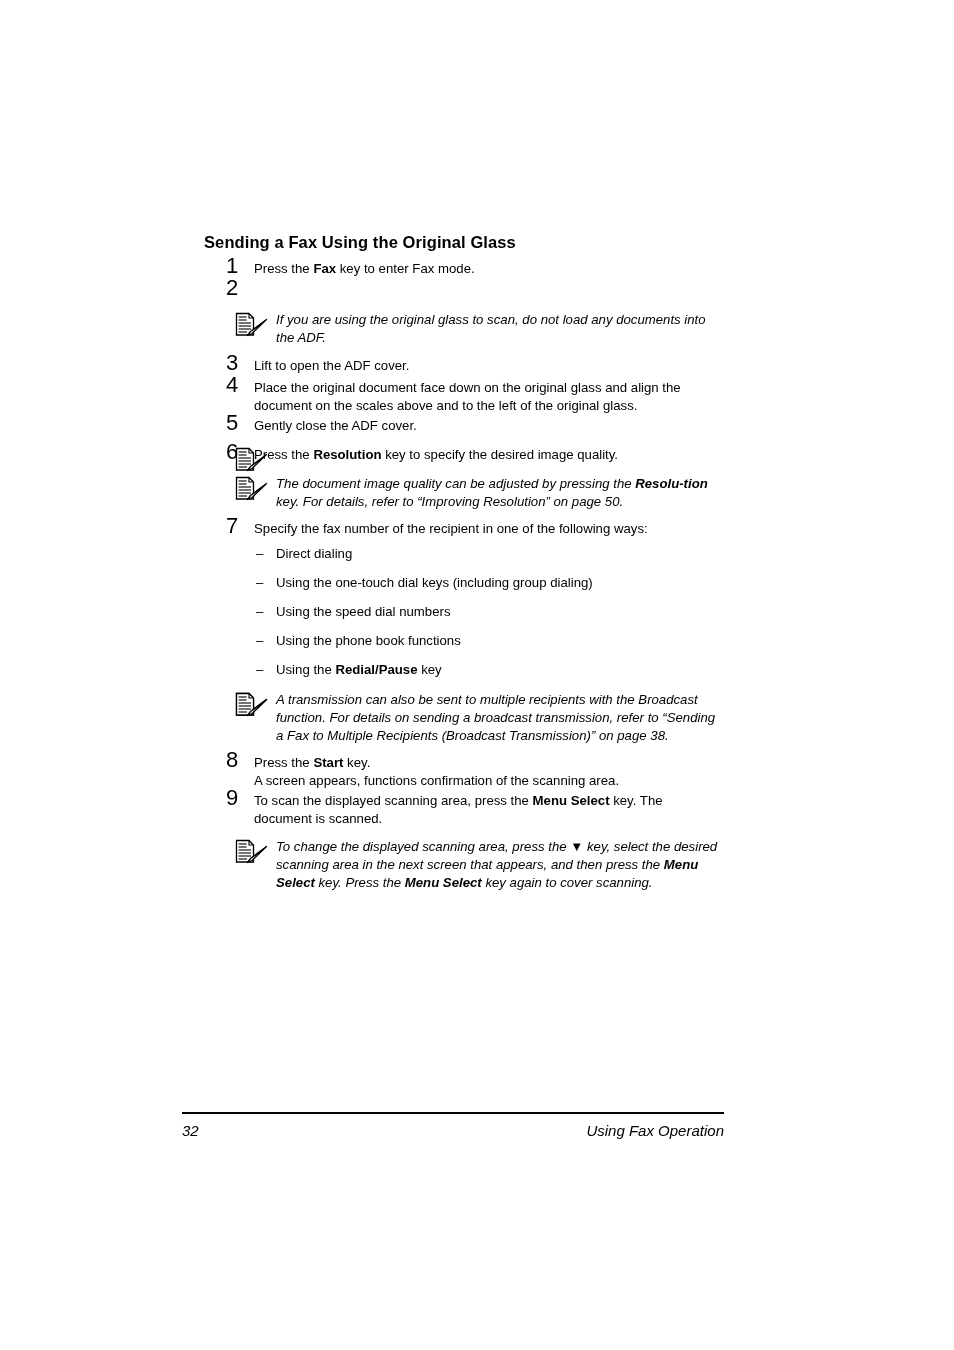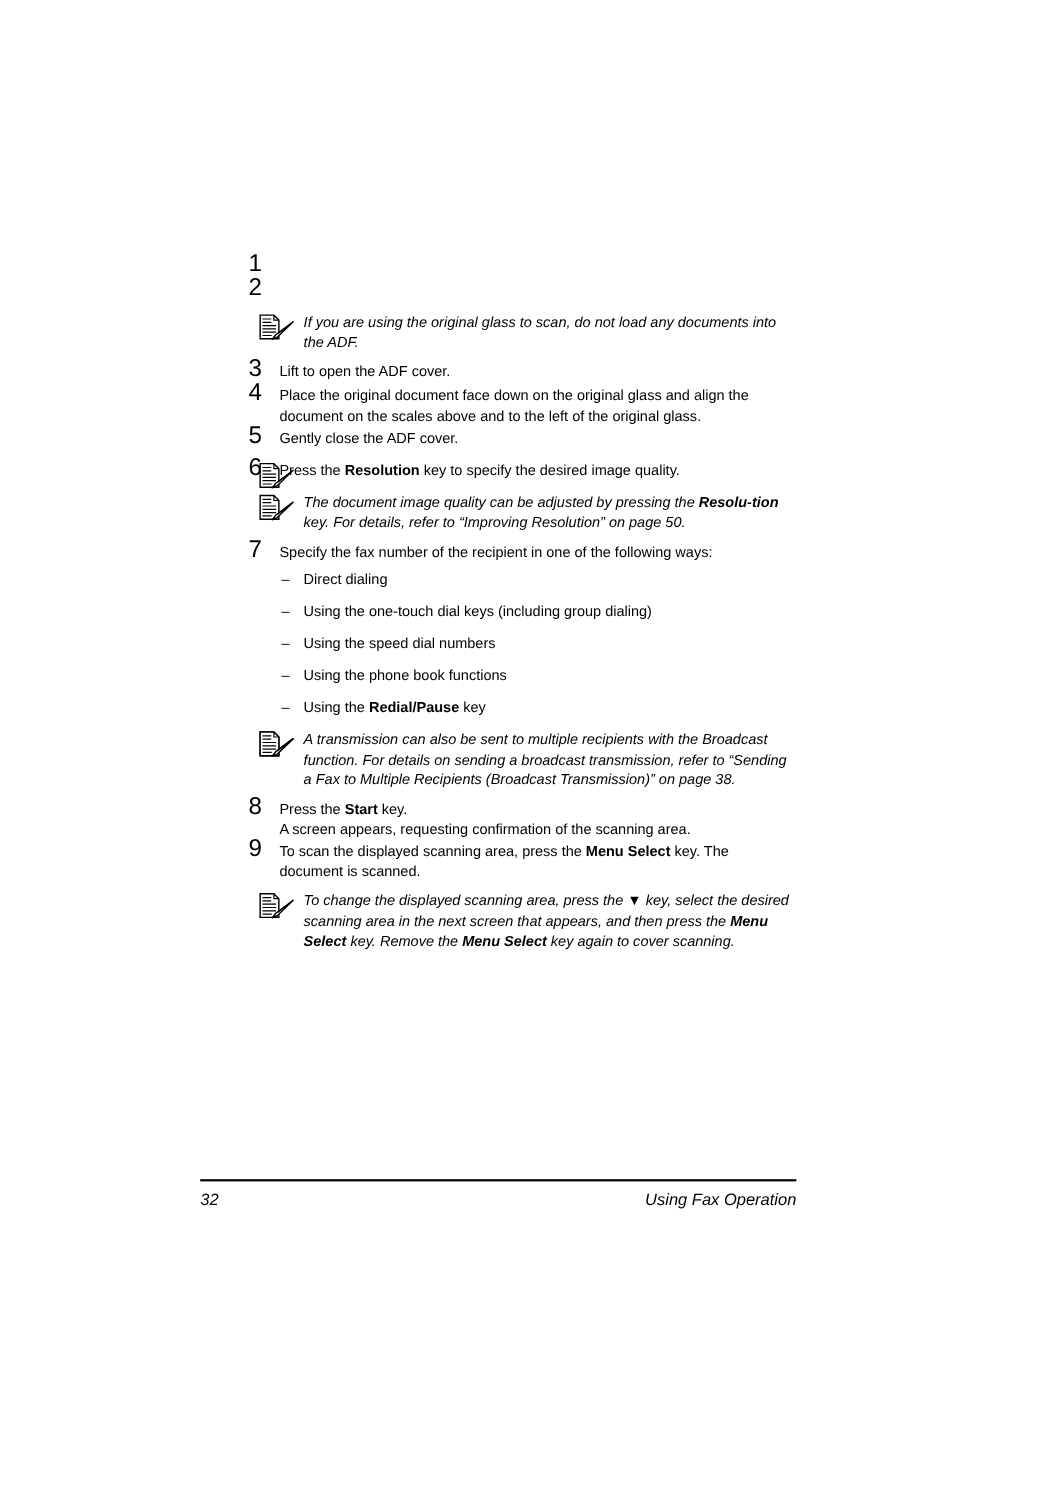--- a/index.html
+++ b/index.html
@@ -103,21 +103,21 @@
     left: 52px;
     top: 0;
   }
 
   b, strong { font-weight: bold; }
 
   
   .footer {
     position: absolute;
     left: 182px;
-    top: 1072px;
+    top: 1112px;
     width: 542px;
   }
   .footer-rule {
     height: 1.6px;
     background: #000000;
     width: 100%;
   }
   .footer-row {
     display: flex;
     justify-content: space-between;
@@ -129,23 +129,25 @@
   .footer-page { }
   .footer-title { }
 </style>
 </head>
 <body>
 
 <div class="page">
 
   <div class="content">
 
+    <h2 class="section-heading">Sending a Fax Using the Original Glass</h2>
 
     <div class="step">
       <span class="step-num">1</span>
+      <div class="step-body"><span>Press the </span><b>Fax</b><span> key to enter Fax mode.</span></div>
     </div>
 
     <div class="step">
       <span class="step-num">2</span>
     </div>
 
     <div class="note">
       <span class="note-icon">
         <svg viewBox="0 0 34 26" width="34" height="26" xmlns="http://www.w3.org/2000/svg">
           <path d="M1.5 1.5 H14 L18.5 6 V23 H1.5 Z" fill="#ffffff" stroke="#000000" stroke-width="1.3"></path>
@@ -281,21 +283,21 @@
           </g>
           <path d="M31.5 7.5 L15.5 19.5 L12.5 23.5 L17 21.5 Z" fill="#ffffff" stroke="#000000" stroke-width="1.3" stroke-linejoin="round"></path>
           <path d="M29.8 9 L17.5 18.4" fill="none" stroke="#000000" stroke-width="1"></path>
         </svg>
       </span>
       <div class="note-text">A transmission can also be sent to multiple recipients with the Broadcast function. For details on sending a broadcast transmission, refer to “Sending a Fax to Multiple Recipients (Broadcast Transmission)” on page 38.</div>
     </div>
 
     <div class="step">
       <span class="step-num">8</span>
-      <div class="step-body"><span>Press the </span><b>Start</b><span> key.</span><span class="sub">A screen appears, requesting confirmation of the scanning area.</span></div>
+      <div class="step-body"><span>Press the </span><b>Start</b><span> key.</span><span class="sub">A screen appears, functions confirmation of the scanning area.</span></div>
     </div>
 
     <div class="step">
       <span class="step-num">9</span>
       <div class="step-body"><span>To scan the displayed scanning area, press the </span><b>Menu Select</b><span> key. The document is scanned.</span></div>
     </div>
 
     <div class="note">
       <span class="note-icon">
         <svg viewBox="0 0 34 26" width="34" height="26" xmlns="http://www.w3.org/2000/svg">
@@ -306,21 +308,21 @@
             <line x1="3.6" y1="8" x2="11.6" y2="8"></line>
             <line x1="3.6" y1="11" x2="16" y2="11"></line>
             <line x1="3.6" y1="14" x2="16" y2="14"></line>
             <line x1="3.6" y1="17" x2="16" y2="17"></line>
             <line x1="3.6" y1="20" x2="12" y2="20"></line>
           </g>
           <path d="M31.5 7.5 L15.5 19.5 L12.5 23.5 L17 21.5 Z" fill="#ffffff" stroke="#000000" stroke-width="1.3" stroke-linejoin="round"></path>
           <path d="M29.8 9 L17.5 18.4" fill="none" stroke="#000000" stroke-width="1"></path>
         </svg>
       </span>
-      <div class="note-text"><span>To change the displayed scanning area, press the </span><span style="font-style:normal;">▼</span><span> key, select the desired scanning area in the next screen that appears, and then press the </span><b>Menu Select</b><span> key. Remove the </span><b>Menu Select</b><span> key again to cover scanning.</span></div>
+      <div class="note-text"><span>To change the displayed scanning area, press the </span><span style="font-style:normal;">▼</span><span> key, select the desired scanning area in the next screen that appears, and then press the </span><b>Menu Select</b><span> key. Press the </span><b>Menu Select</b><span> key again to cover scanning.</span></div>
     </div>
 
   </div>
 
   <div class="footer">
     <div class="footer-rule"></div>
     <div class="footer-row">
       <span class="footer-page">32</span>
       <span class="footer-title">Using Fax Operation</span>
     </div>

